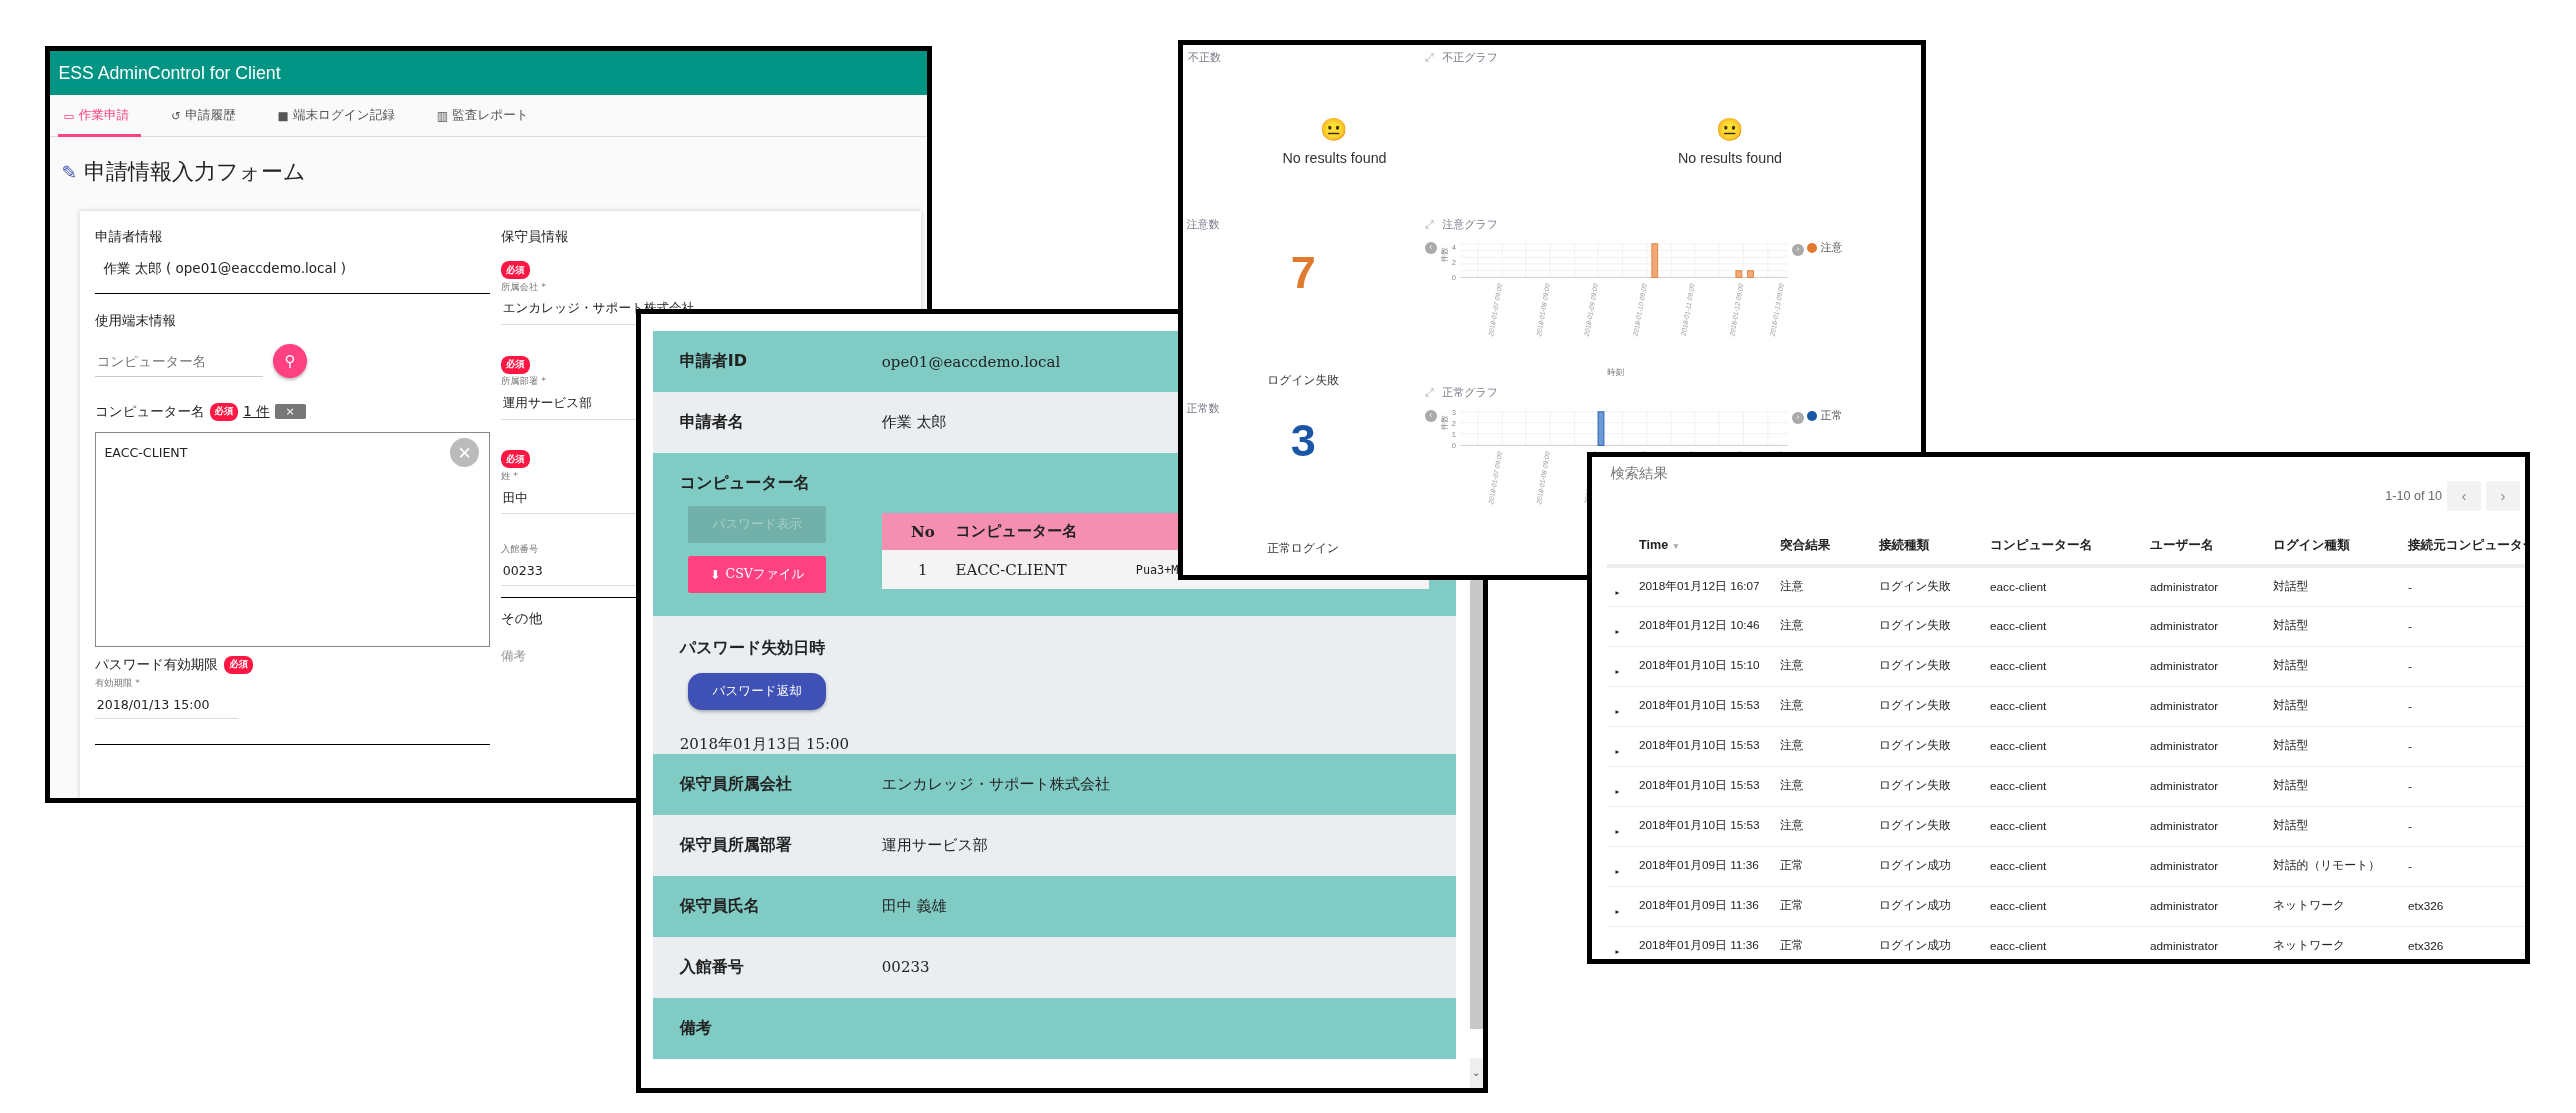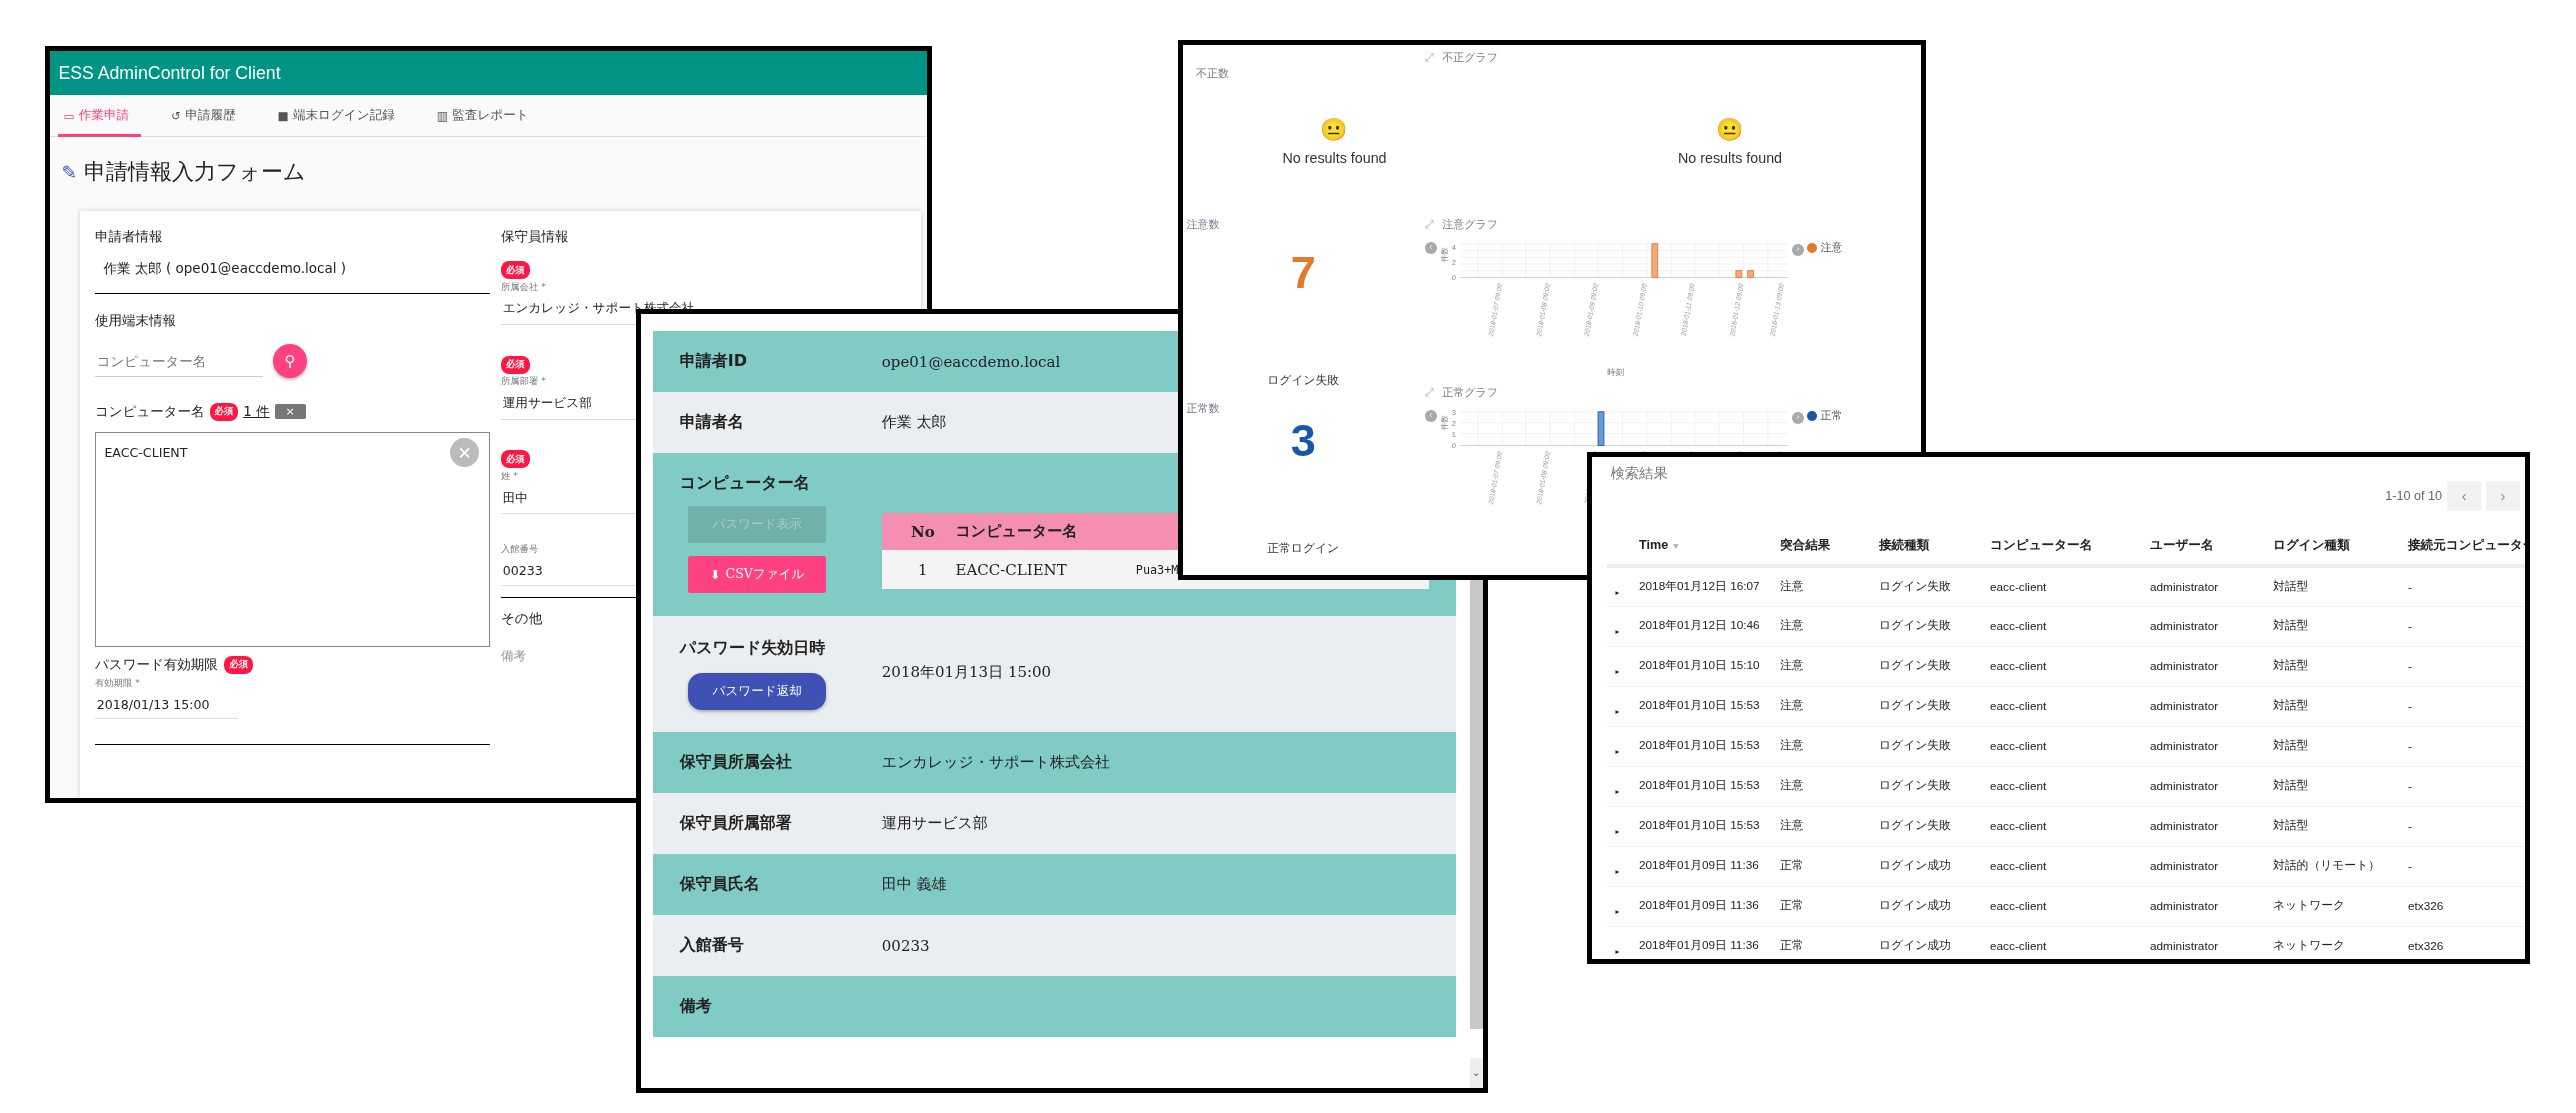--- a/index.html
+++ b/index.html
@@ -45,21 +45,21 @@
 
   
   #p-detail { left: 636px; top: 309px; width: 852px; height: 784px; z-index: 2; }
   .detail-inner { position: absolute; left: 11.8px; top: 17px; width: 803px; }
   .d-row { display: flex; align-items: center; padding: 0 27px; min-height: 61px; font-size: 16px; font-family: "DejaVu Serif", serif; }
   .d-row.light { background: #eaeef1; }
   .d-row.teal { background: #80cbc4; }
   .d-label { width: 202px; font-weight: bold; font-family: "DejaVu Sans", sans-serif; font-size: 16px; }
   .d-value { font-size: 15px; }
   .d-row.tall { align-items: flex-start; min-height: 163px; padding-top: 20px; }
-  .d-row.tall2 { min-height: 116px; align-items: flex-start; padding-top: 22px; }
+  .d-row.tall2 { min-height: 116px; align-items: flex-start; padding-top: 22px; flex-direction: column; }
   .d-col { width: 202px; display: flex; flex-direction: column; }
   .btn-disabled { margin-top: 11.8px; width: 138px; height: 37px; background: #72b0aa; color: #a9cfcb; font-size: 12.6px; border-radius: 2.5px; display: flex; align-items: center; justify-content: center; margin-left: 8.4px; }
   .btn-csv { margin-top: 13.5px; width: 138px; height: 37px; background: #ff4081; color: #fff; font-size: 12.6px; border-radius: 2.5px; display: flex; align-items: center; justify-content: center; gap: 5px; margin-left: 8.4px; }
   .btn-return { margin-top: 13.5px; width: 138px; height: 37px; background: #3f51b5; color: #fff; font-size: 12.6px; border-radius: 14px; display: flex; align-items: center; justify-content: center; margin-left: 8.4px; box-shadow: 0 1.7px 3.4px rgba(0,0,0,0.3); }
   .pc-table { margin-top: 40px; width: 552px; border-collapse: collapse; font-size: 15px; }
   .pc-table th { background: #f48fb1; height: 37px; text-align: left; font-weight: bold; }
   .pc-table td { background: #f4f4f4; height: 39px; }
   .pc-table .c-no { width: 67px; text-align: center; padding-left: 15px; }
   .pc-table .c-name { width: 187px; padding-left: 6.7px; }
   .pc-table .c-pw { font-family: "DejaVu Sans Mono", monospace; font-size: 11.8px; }
@@ -256,21 +256,21 @@
     </div>
   </div>
   <div class="scrollbar">
     <div class="scroll-thumb"></div>
     <div class="scroll-down">⌄</div>
   </div>
 </div>
 
 <div class="panel" id="p-dash">
 
-  <div class="w-title" style="left:13px; top:5px;margin-top:16px;">不正数</div>
+  <div class="w-title" style="left:5px; top:5px;">不正数</div>
   <div class="w-title" style="left:242px; top:5px;">
     <span class="expand">⤢</span><span>不正グラフ</span>
   </div>
   <div class="no-result" style="left:59px; top:72px; width:185px;">
     <span class="face">😐</span>
     <span>No results found</span>
   </div>
   <div class="no-result" style="left:446px; top:72px; width:202px;">
     <span class="face">😐</span>
     <span>No results found</span>

